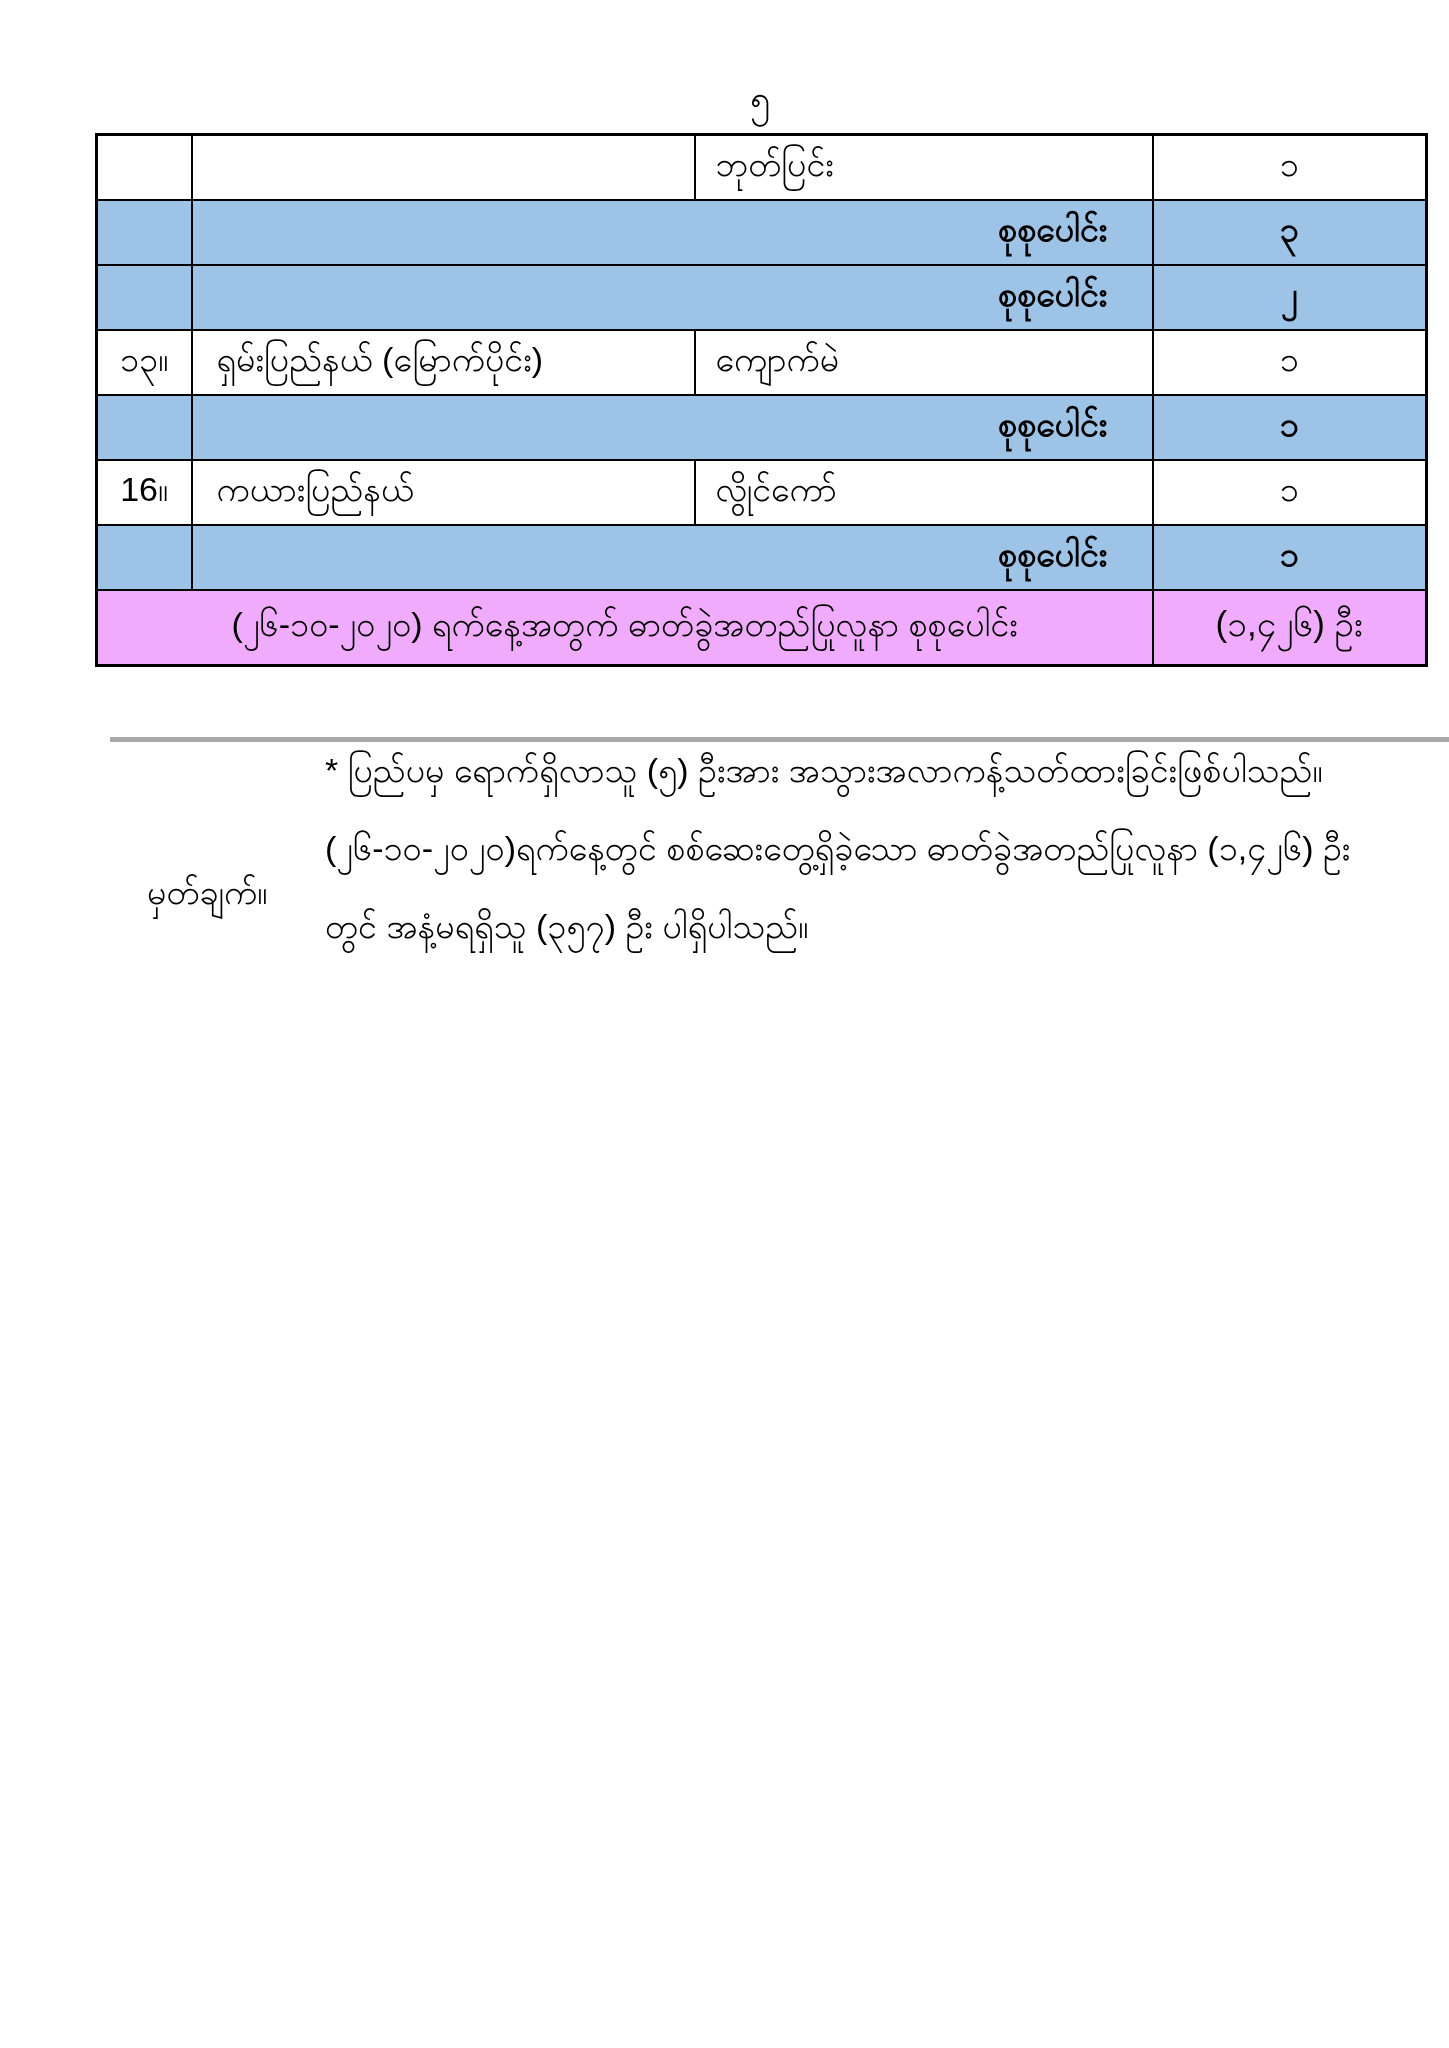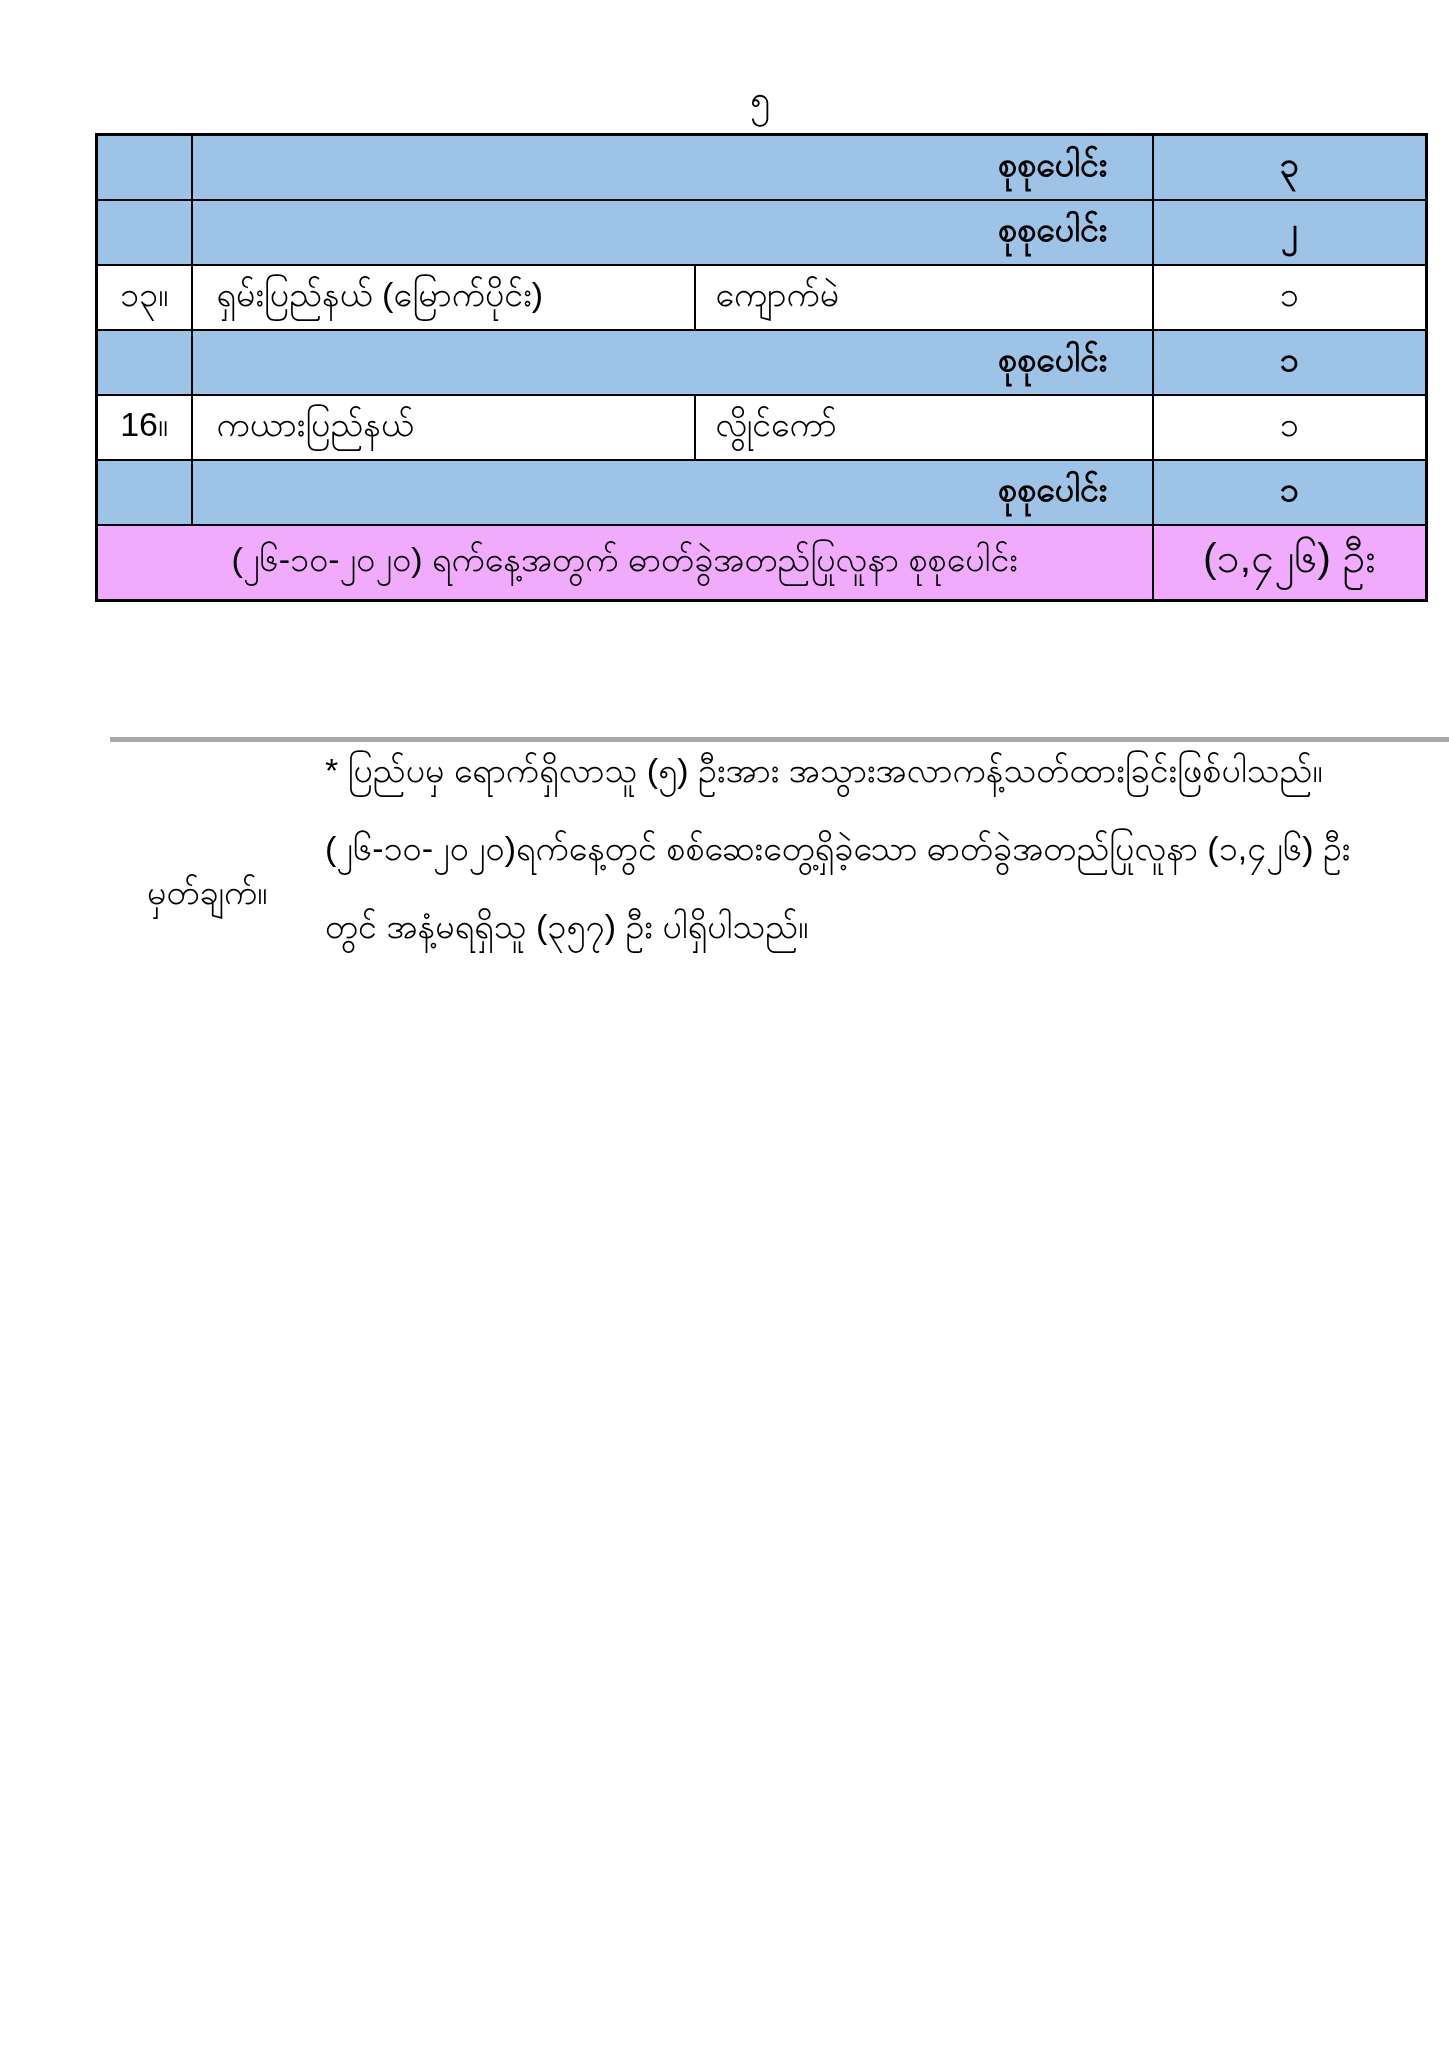--- a/index.html
+++ b/index.html
@@ -48,21 +48,21 @@
   td.c4 { text-align: center; }
   tr.r-total td { background: #9DC3E6; }
   tr.r-total td.t-label {
     text-align: right;
     font-weight: bold;
     padding-right: 44px;
   }
   tr.r-total td.c4 { font-weight: bold; }
   tr.r-grand td { background: #f0abfc; font-weight: normal; }
   tr.r-grand td.g-label { text-align: center; font-size: 34px; }
-  tr.r-grand td.c4 { font-size: 41px; }
+  tr.r-grand td.c4 { font-size: 35px; }
   .table-shadow {
     position: absolute;
     left: 110px;
     top: 737px;
     width: 1339px;
     height: 5px;
     background: #a9a9a9;
   }
   .notes-label {
     position: absolute;
@@ -93,20 +93,26 @@
 
   <table class="report">
     <colgroup>
       <col style="width:95px">
       <col style="width:503px">
       <col style="width:458px">
       <col style="width:274px">
     </colgroup>
 
     <tbody>
+        <tr class="r-data">
+      <td class="c1"></td>
+      <td class="c2"></td>
+      <td class="c3">ဘုတ်ပြင်း</td>
+      <td class="c4">၁</td>
+    </tr>
 
     <tr class="r-total">
       <td class="c1"></td>
       <td class="t-label" colspan="2">စုစုပေါင်း</td>
       <td class="c4">၃</td>
     </tr>
 
 
     <tr class="r-total">
       <td class="c1"></td>

